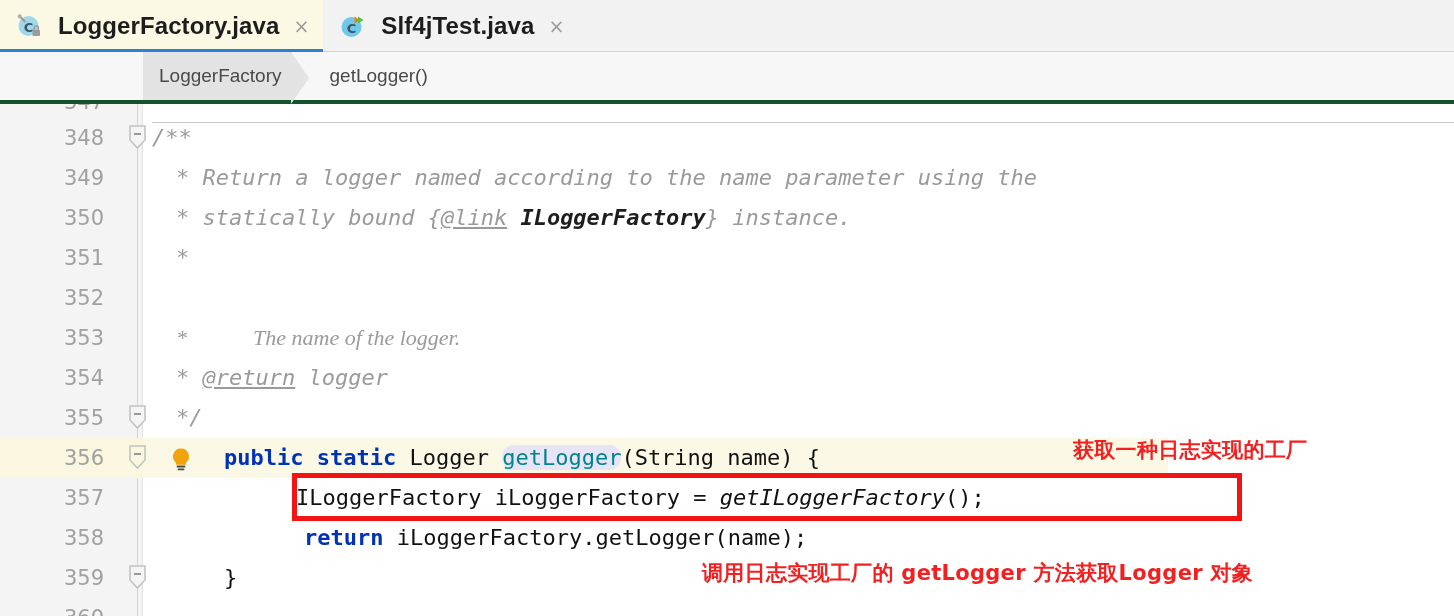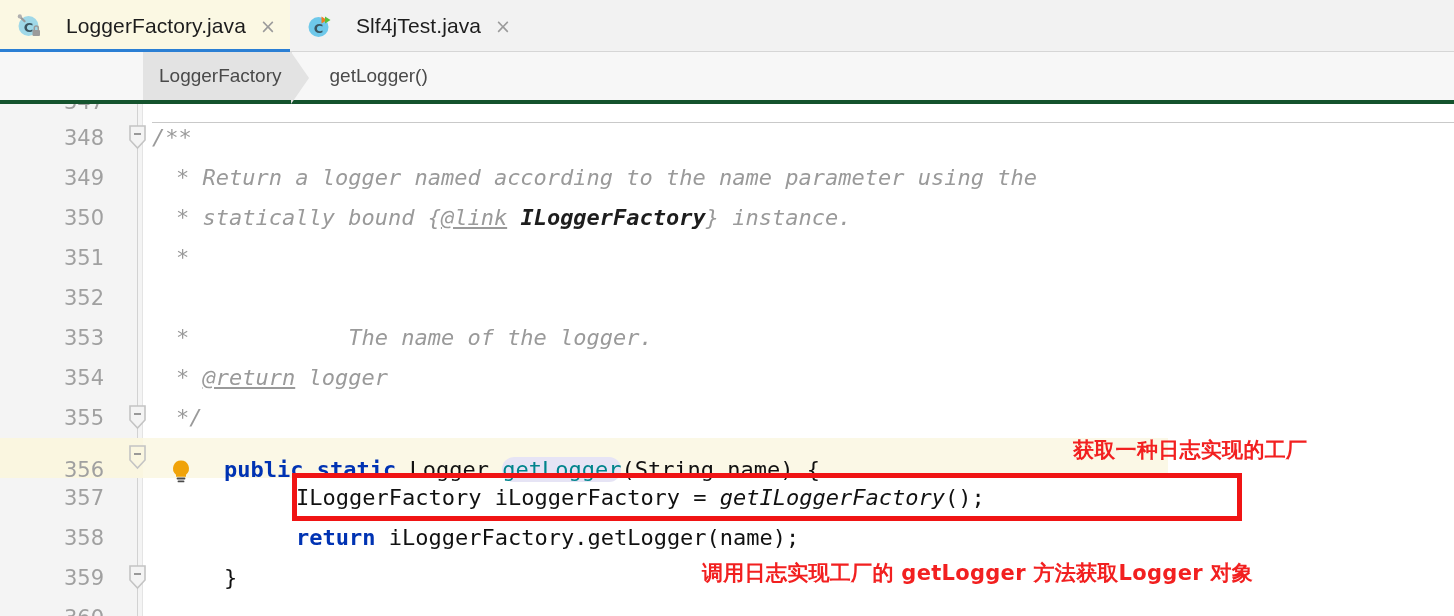--- a/index.html
+++ b/index.html
@@ -27,25 +27,26 @@
     height: 52px;
     position: relative;
     cursor: default;
   }
   .tab.active { background: #fbf8e3; }
   .tab.active::after {
     content: ""; position: absolute; left: 0; right: 0; bottom: -1px;
     height: 4px; background: #2b7fd4;
   }
   .tab .tab-label {
-    font-size: 21px;
+    font-size: 24px;
     color: #1d1d1d;
-    margin-left: 24px;
+    margin-left: 16px;
     white-space: nowrap;
     letter-spacing: .1px;
+    font-weight: bold;
   }
   .tab .tab-close {
     margin-left: 14px;
     color: #9b9b9b;
     font-size: 19px;
     line-height: 1;
     cursor: pointer;
     font-family: "DejaVu Sans", sans-serif;
   }
   .tab-icon { width: 26px; height: 26px; display: block; }
@@ -251,40 +252,40 @@
       <span class="lnum">351</span>
       <span class="code" style="left:176px;"><span class="c-cmt">*</span></span>
     </div>
 
     <div class="row" style="top:174px;">
       <span class="lnum">352</span>
     </div>
 
     <div class="row" style="top:214px;">
       <span class="lnum">353</span>
-      <span class="code" style="left:176px;"><span class="c-cmt">*            The name of the logger.</span></span>
+      <span class="code" style="left:176px;font-family:Liberation Serif, serif;"><span class="c-cmt">*            The name of the logger.</span></span>
     </div>
 
     <div class="row" style="top:254px;">
       <span class="lnum">354</span>
       <span class="code" style="left:176px;"><span class="c-cmt">* </span><span class="c-tag">@return</span><span class="c-cmt"> logger</span></span>
     </div>
 
     <div class="row" style="top:294px;">
       <span class="lnum">355</span>
       <span class="code" style="left:176px;"><span class="c-cmt">*/</span></span>
     </div>
     <div class="fold" style="top:300px;">
       <svg width="21" height="26" viewBox="0 0 21 26" xmlns="http://www.w3.org/2000/svg">
         <path d="M3 2 h15 v14 l-7.5 8 L3 16 Z" fill="#f4f4f4" stroke="#c4c4c4" stroke-width="1.6"></path>
         <line x1="7" y1="10" x2="14" y2="10" stroke="#8f8f8f" stroke-width="1.8"></line>
       </svg>
     </div>
 
-    <div class="row" style="top:346px;padding-left:17px;">
+    <div class="row" style="top:334px;padding-left:17px;">
       <span class="lnum">356</span>
       <span class="bulb">
         <svg width="26" height="26" viewBox="0 0 26 26" xmlns="http://www.w3.org/2000/svg">
           <path d="M13 2.5 a8 8 0 0 1 5 14.2 v2.1 h-10 v-2.1 A8 8 0 0 1 13 2.5 Z" fill="#f0a30a"></path>
           <rect x="8.6" y="19.6" width="8.8" height="1.9" rx="0.9" fill="#4a4a4a"></rect>
           <rect x="9.6" y="22.4" width="6.8" height="1.9" rx="0.9" fill="#4a4a4a"></rect>
         </svg>
       </span>
       <span class="code" style="left:224px;"><span class="c-kw">public static</span><span> </span><span class="c-type">Logger</span><span> </span><span class="c-meth hl-ident">getLogger</span><span class="c-type">(String name) {</span></span>
     </div>
@@ -295,21 +296,21 @@
       </svg>
     </div>
 
     <div class="row" style="top:374px;">
       <span class="lnum">357</span>
       <span class="code" style="left:296px;"><span class="c-type">ILoggerFactory</span><span class="c-type"> iLoggerFactory = </span><span class="c-type c-static">getILoggerFactory</span><span class="c-type">();</span></span>
     </div>
 
     <div class="row" style="top:414px;">
       <span class="lnum">358</span>
-      <span class="code" style="left:296px;"><span class="c-kw">return</span><span class="c-type"> iLoggerFactory.getLogger(name);</span></span>
+      <span class="code" style="left:304px;"><span class="c-kw">return</span><span class="c-type"> iLoggerFactory.getLogger(name);</span></span>
     </div>
 
     <div class="row" style="top:454px;">
       <span class="lnum">359</span>
       <span class="code" style="left:224px;"><span class="c-type">}</span></span>
     </div>
     <div class="fold" style="top:460px;">
       <svg width="21" height="26" viewBox="0 0 21 26" xmlns="http://www.w3.org/2000/svg">
         <path d="M3 2 h15 v14 l-7.5 8 L3 16 Z" fill="#f4f4f4" stroke="#c4c4c4" stroke-width="1.6"></path>
         <line x1="7" y1="10" x2="14" y2="10" stroke="#8f8f8f" stroke-width="1.8"></line>

